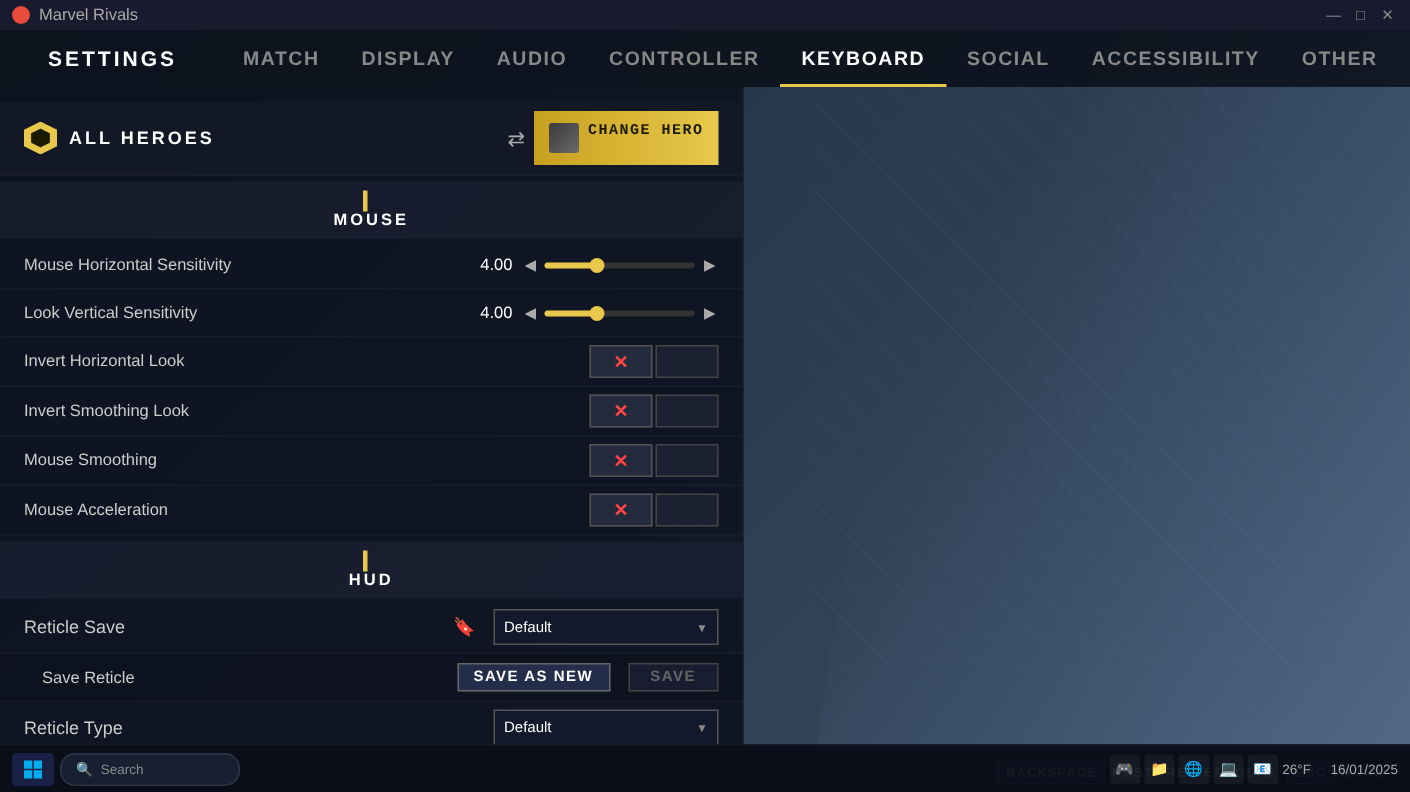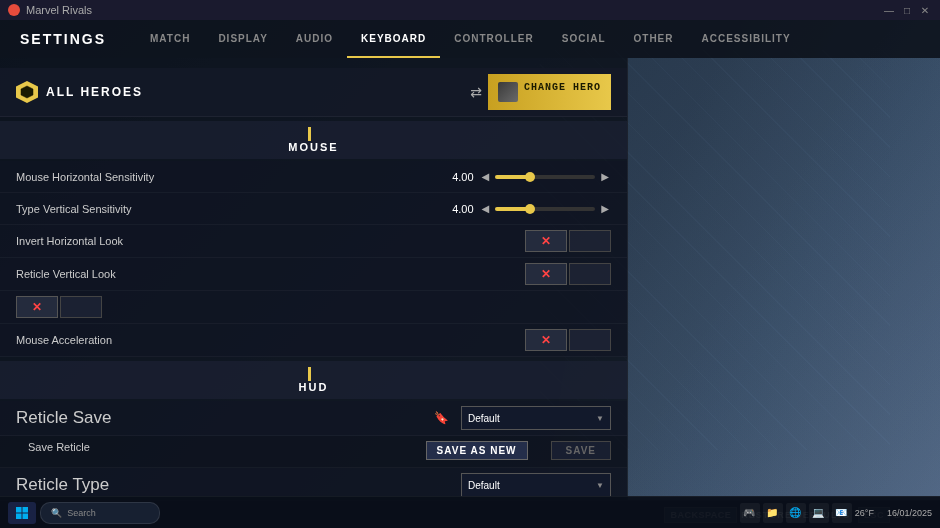--- a/index.html
+++ b/index.html
@@ -69,37 +69,37 @@
       top: 20px; left: 0; right: 0; bottom: 0;
       display: flex;
       flex-direction: column;
     }
 
     
     .top-nav {
       background: rgba(10,15,25,0.85);
       display: flex;
       align-items: center;
-      padding: 0 20px;
+      padding: 0 32px;
       height: 38px;
       position: relative;
       z-index: 50;
       text-align: right;
     }
     .settings-title {
       color: #fff;
       font-size: 14px;
       font-weight: 900;
       letter-spacing: 2px;
       margin-right: 30px;
       text-transform: uppercase;
     }
     .nav-tab {
       color: #888;
-      font-size: 10px;
+      font-size: 13px;
       font-weight: 700;
       letter-spacing: 1px;
       text-transform: uppercase;
       padding: 0 14px;
       height: 38px;
       display: flex;
       align-items: center;
       cursor: pointer;
       border-bottom: 2px solid transparent;
       transition: all 0.2s;
@@ -141,21 +141,21 @@
 
     
     .content {
       display: flex;
       flex: 1;
       overflow: hidden;
     }
 
     
     .settings-panel {
-      width: 628px;
+      width: 496px;
       background: rgba(8,12,22,0.75);
       overflow-y: auto;
       padding: 10px 0;
       border-right: 1px solid rgba(255,255,255,0.05);
     }
     .settings-panel::-webkit-scrollbar { width: 4px; }
     .settings-panel::-webkit-scrollbar-track { background: transparent; }
     .settings-panel::-webkit-scrollbar-thumb { background: #444; border-radius: 2px; }
 
     
@@ -325,21 +325,21 @@
       display: flex;
       align-items: center;
       padding: 5px 16px;
       border-bottom: 1px solid rgba(255,255,255,0.04);
       min-height: 32px;
       background: rgba(15,20,35,0.5);
       gap: 8px;
     }
     .dropdown-label {
       color: #ccc;
-      font-size: 17px;
+      font-size: 12px;
       flex: 1;
     }
     .dropdown-select {
       width: 150px;
       height: 24px;
       background: rgba(20,25,45,0.9);
       border: 1px solid #555;
       color: #fff;
       font-size: 10px;
       padding: 0 6px;
@@ -353,26 +353,26 @@
     .dropdown-arrow { color: #888; font-size: 8px; }
     .bookmark-icon {
       color: #aaa;
       font-size: 12px;
       margin-right: 4px;
     }
 
     
     .save-reticle-row {
       display: flex;
-      align-items: flex-start;
+      align-items: center;
       padding: 5px 16px 5px 28px;
       border-bottom: 1px solid rgba(255,255,255,0.04);
       min-height: 32px;
       background: rgba(12,16,28,0.5);
-      gap: 23px;
+      gap: 12px;
     }
     .save-reticle-label {
       color: #ccc;
       font-size: 11px;
       flex: 1;
     }
     .btn-save-as-new {
       background: rgba(40,50,80,0.9);
       border: 1px solid #666;
       color: #fff;
@@ -528,34 +528,34 @@
     <span class="settings-title">SETTINGS</span>
     <div class="nav-tab">
       <span>MATCH</span>
     </div>
     <div class="nav-tab">
       <span>DISPLAY</span>
     </div>
     <div class="nav-tab">
       <span>AUDIO</span>
     </div>
+    <div class="nav-tab">
+      <span>CONTROLLER</span>
+    </div>
     <div class="nav-tab active">
       <span>KEYBOARD</span>
     </div>
     <div class="nav-tab">
-      <span>CONTROLLER</span>
+      <span>SOCIAL</span>
     </div>
     <div class="nav-tab">
-      <span>SOCIAL</span>
+      <span>ACCESSIBILITY</span>
     </div>
     <div class="nav-tab">
       <span>OTHER</span>
-    </div>
-    <div class="nav-tab">
-      <span>ACCESSIBILITY</span>
     </div>
   </div>
 
 
   <div class="content">
     <div class="settings-panel">
 
       <div class="hero-selector">
         <div class="hero-icon">
           <svg width="14" height="14" viewBox="0 0 14 14">
@@ -584,49 +584,50 @@
           <span class="slider-arrow">◀</span>
           <div class="slider-track">
             <div class="slider-fill" style="width: 35%"></div>
             <div class="slider-thumb" style="left: 35%"></div>
           </div>
           <span class="slider-arrow">▶</span>
         </div>
       </div>
 
       <div class="setting-row">
-        <span class="setting-label">Type Vertical Sensitivity</span>
+        <span class="setting-label">Look Vertical Sensitivity</span>
         <span class="setting-value">4.00</span>
         <div class="slider-container">
           <span class="slider-arrow">◀</span>
           <div class="slider-track">
             <div class="slider-fill" style="width: 35%"></div>
             <div class="slider-thumb" style="left: 35%"></div>
           </div>
           <span class="slider-arrow">▶</span>
         </div>
       </div>
 
       <div class="setting-row">
         <span class="setting-label">Invert Horizontal Look</span>
         <div class="toggle-container">
           <div class="toggle-x">✕</div>
           <div class="toggle-empty"></div>
         </div>
       </div>
 
       <div class="setting-row">
-        <span class="setting-label">Reticle Vertical Look</span>
+        <span class="setting-label">Invert Smoothing Look</span>
         <div class="toggle-container">
           <div class="toggle-x">✕</div>
           <div class="toggle-empty"></div>
         </div>
       </div>
 
       <div class="setting-row">
+        <span class="setting-label">Mouse Smoothing</span>
         <div class="toggle-container">
           <div class="toggle-x">✕</div>
           <div class="toggle-empty"></div>
         </div>
       </div>
 
       <div class="setting-row">
         <span class="setting-label">Mouse Acceleration</span>
         <div class="toggle-container">
           <div class="toggle-x">✕</div>

